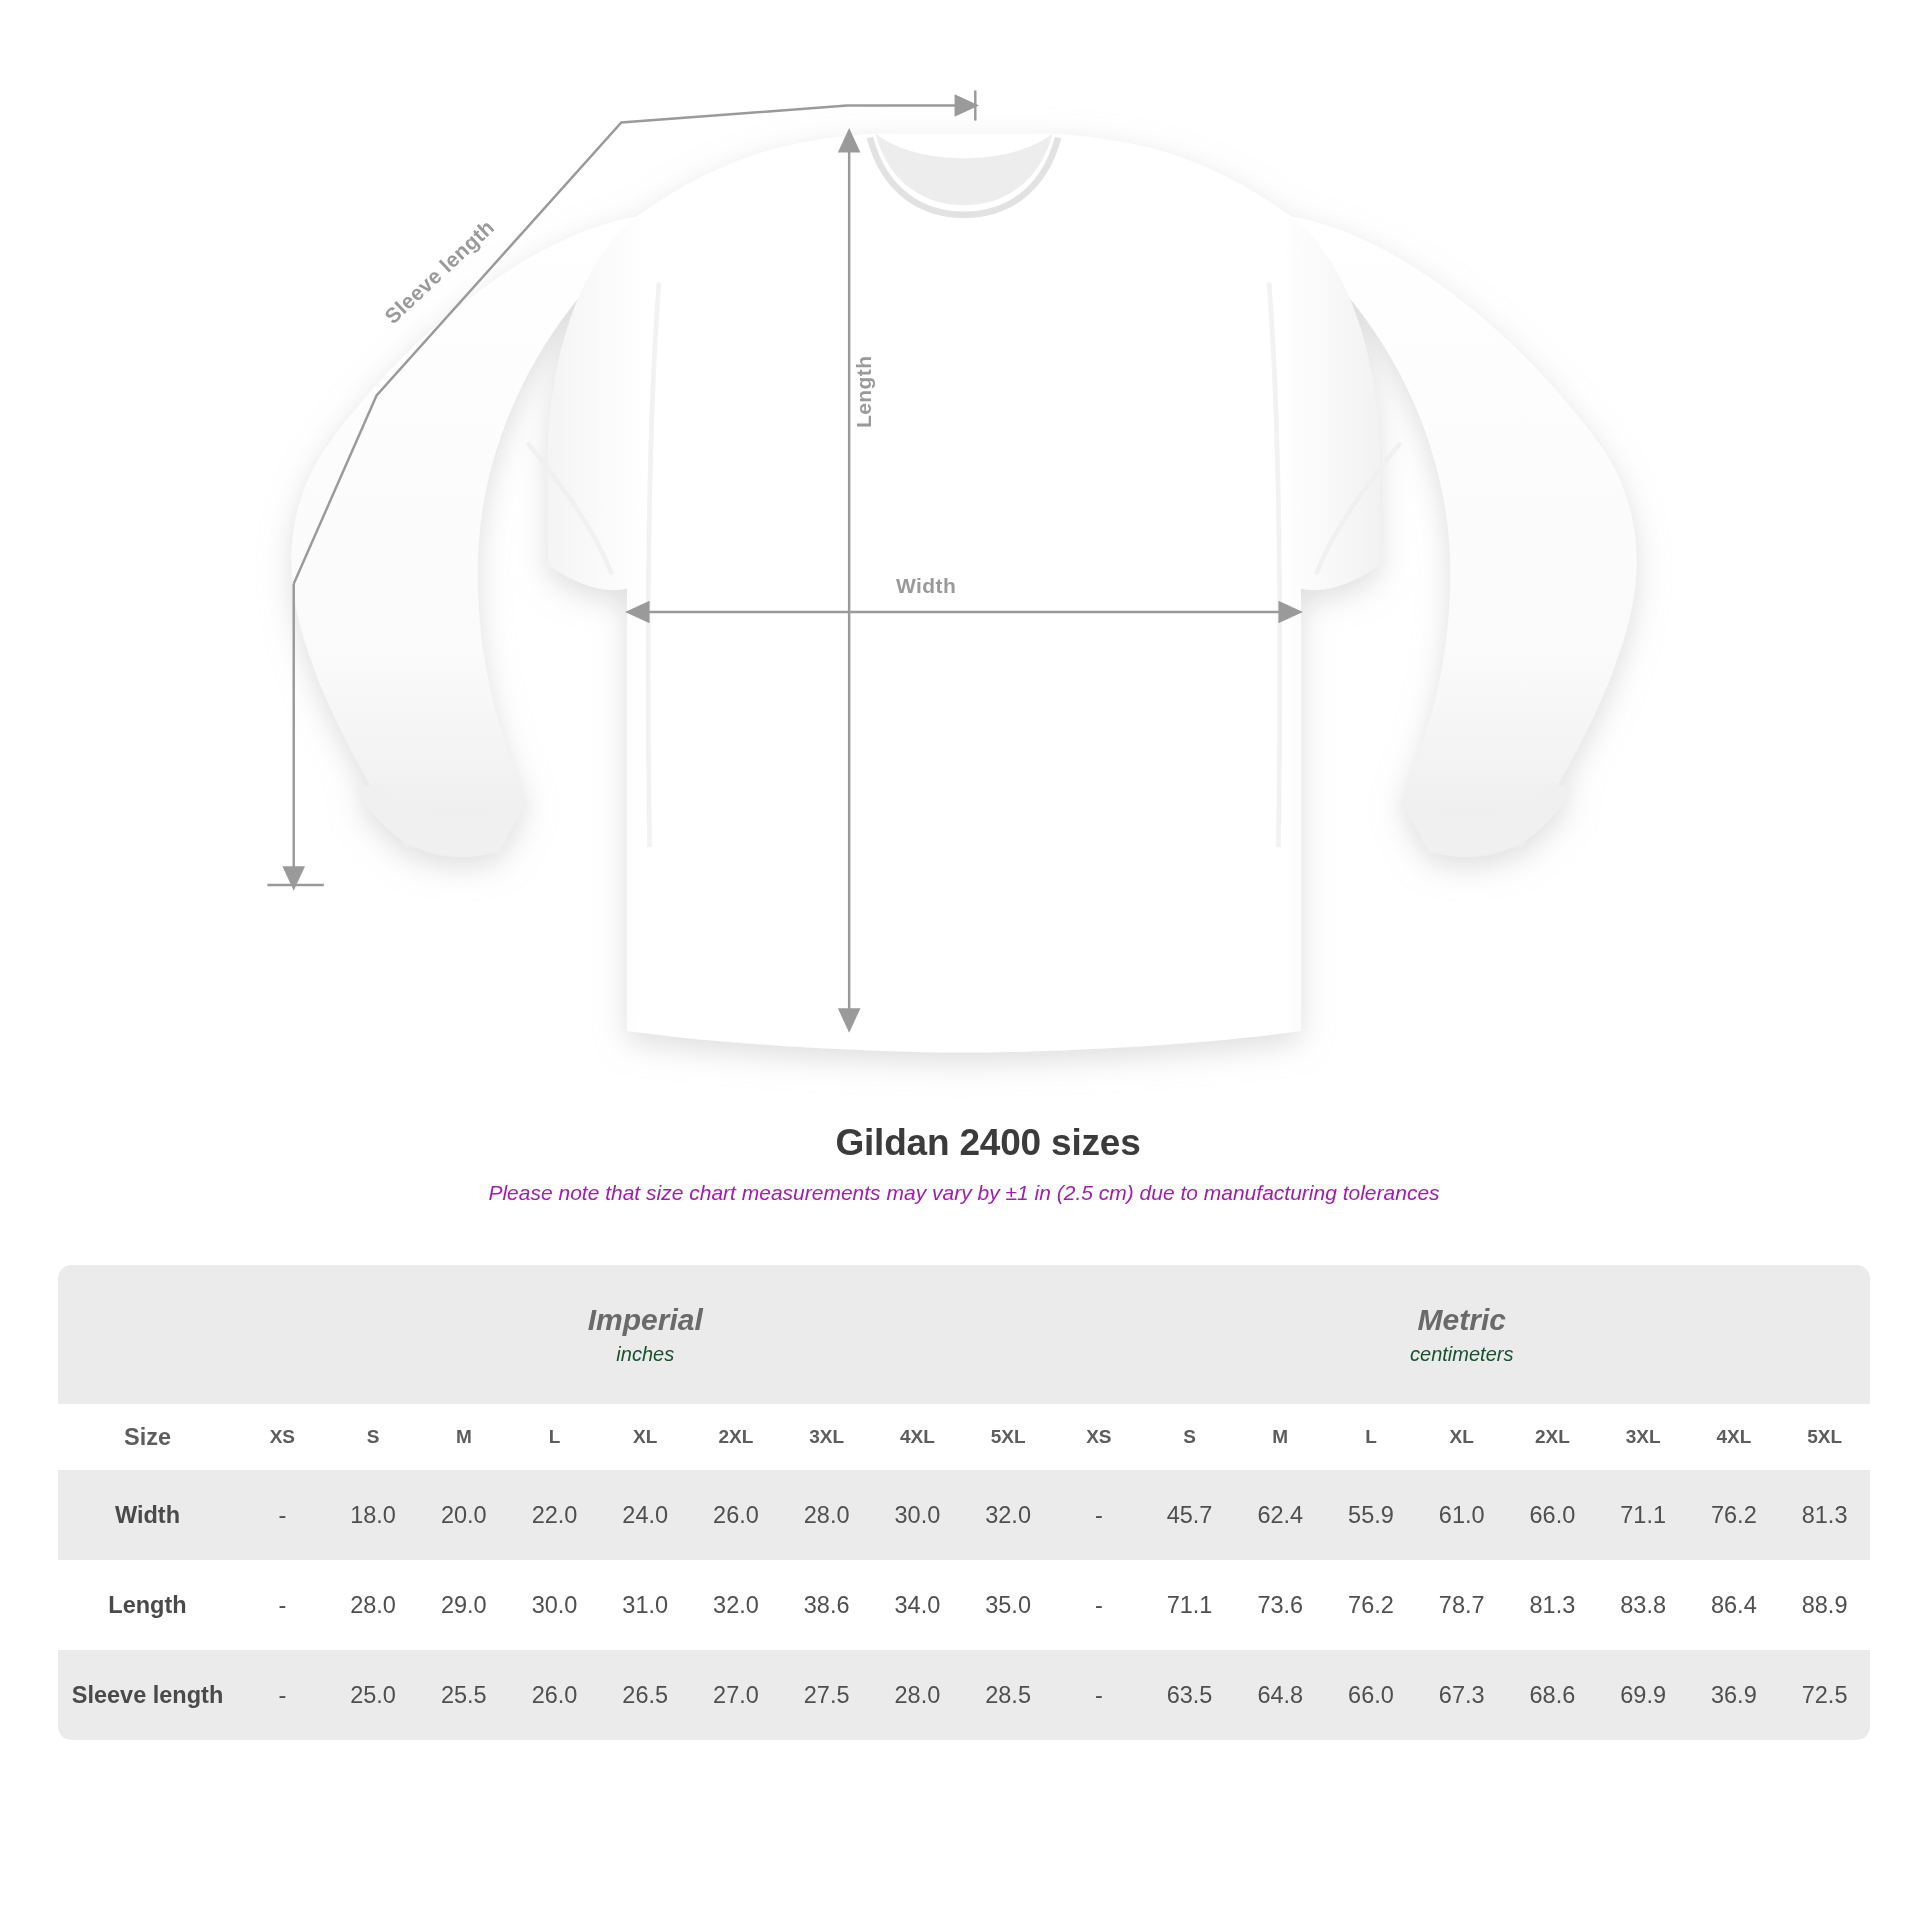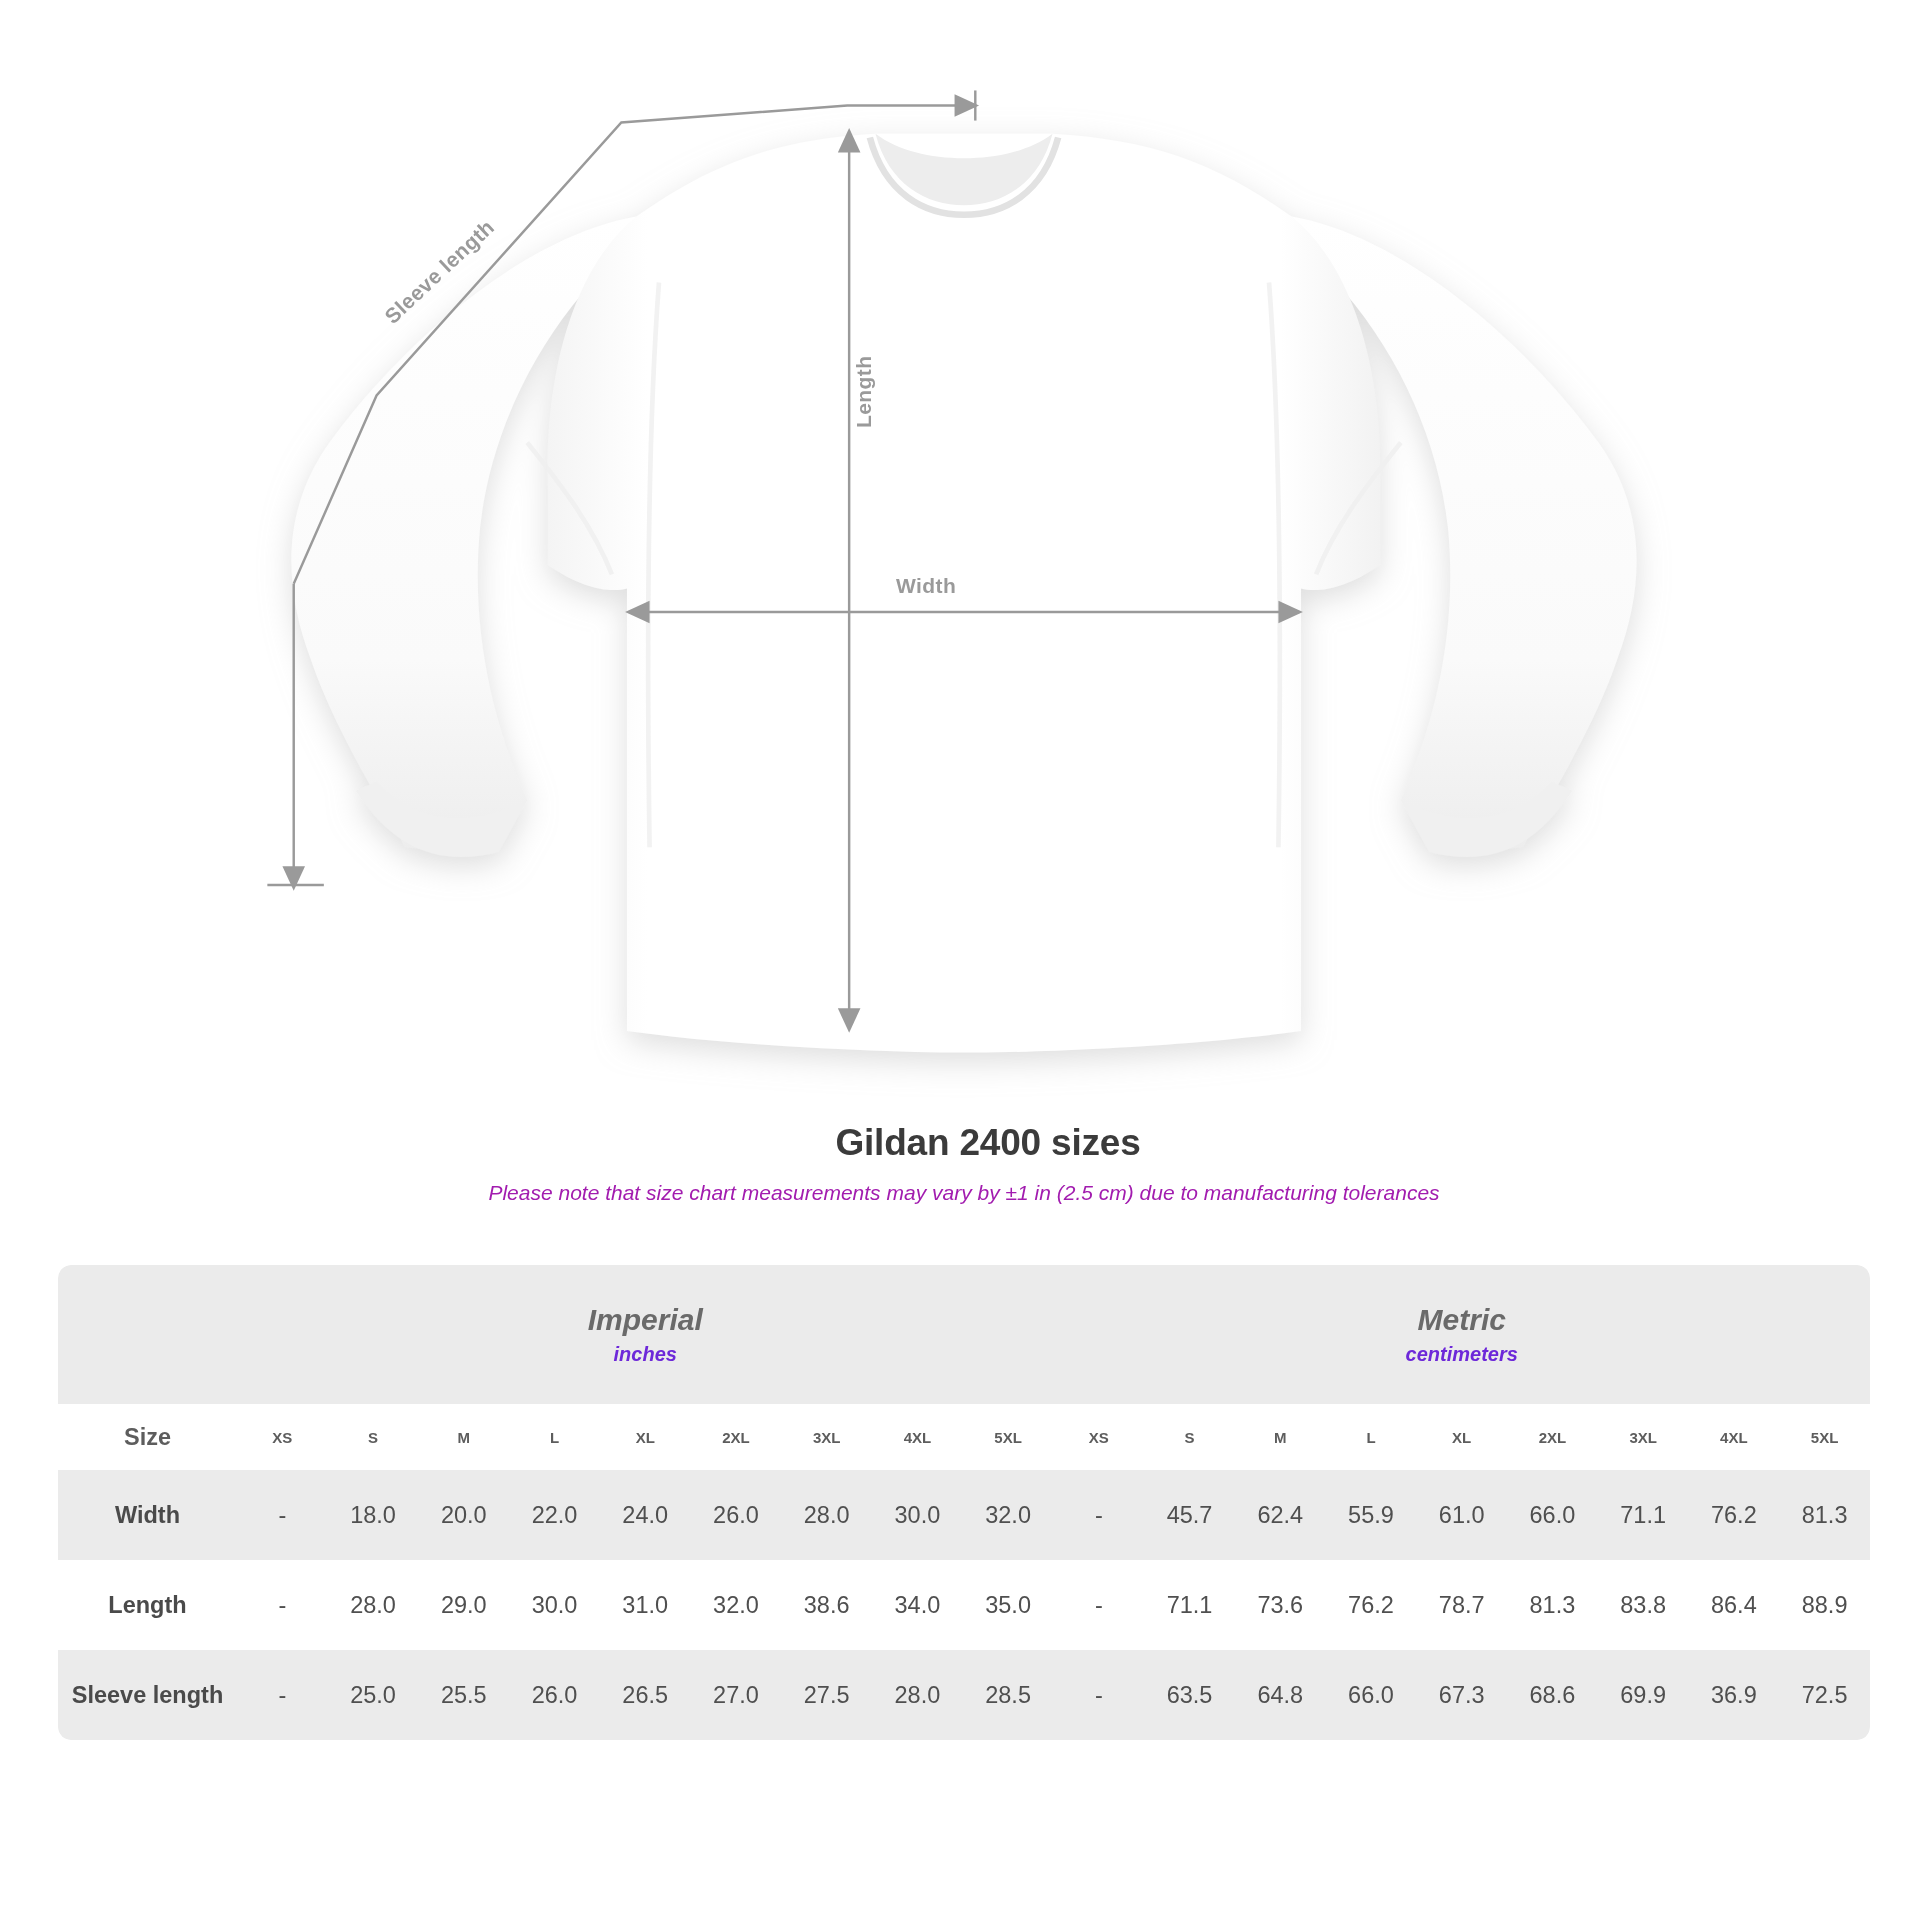--- a/index.html
+++ b/index.html
@@ -111,32 +111,31 @@
   .unit-head .unit-name {
     font-size: 30px;
     font-style: italic;
     font-weight: bold;
     color: #6a6a6a;
     line-height: 1.15;
   }
   .unit-head .unit-sub {
     font-size: 20px;
     font-style: italic;
-    color: #6d28d9;
+    color: #14532d;
     margin-top: 5.6px;
-    font-weight: bold;
   }
   .row-head {
     background: #ffffff;
     height: 66px;
   }
   .row-head td {
     text-align: center;
     vertical-align: middle;
-    font-size: 15px;
+    font-size: 19px;
     font-weight: bold;
     color: #5d5d5d;
   }
   .row-head td.first-col {
     font-size: 23.5px;
   }
   tr.data-row td {
     text-align: center;
     vertical-align: middle;
     font-size: 23.5px;

